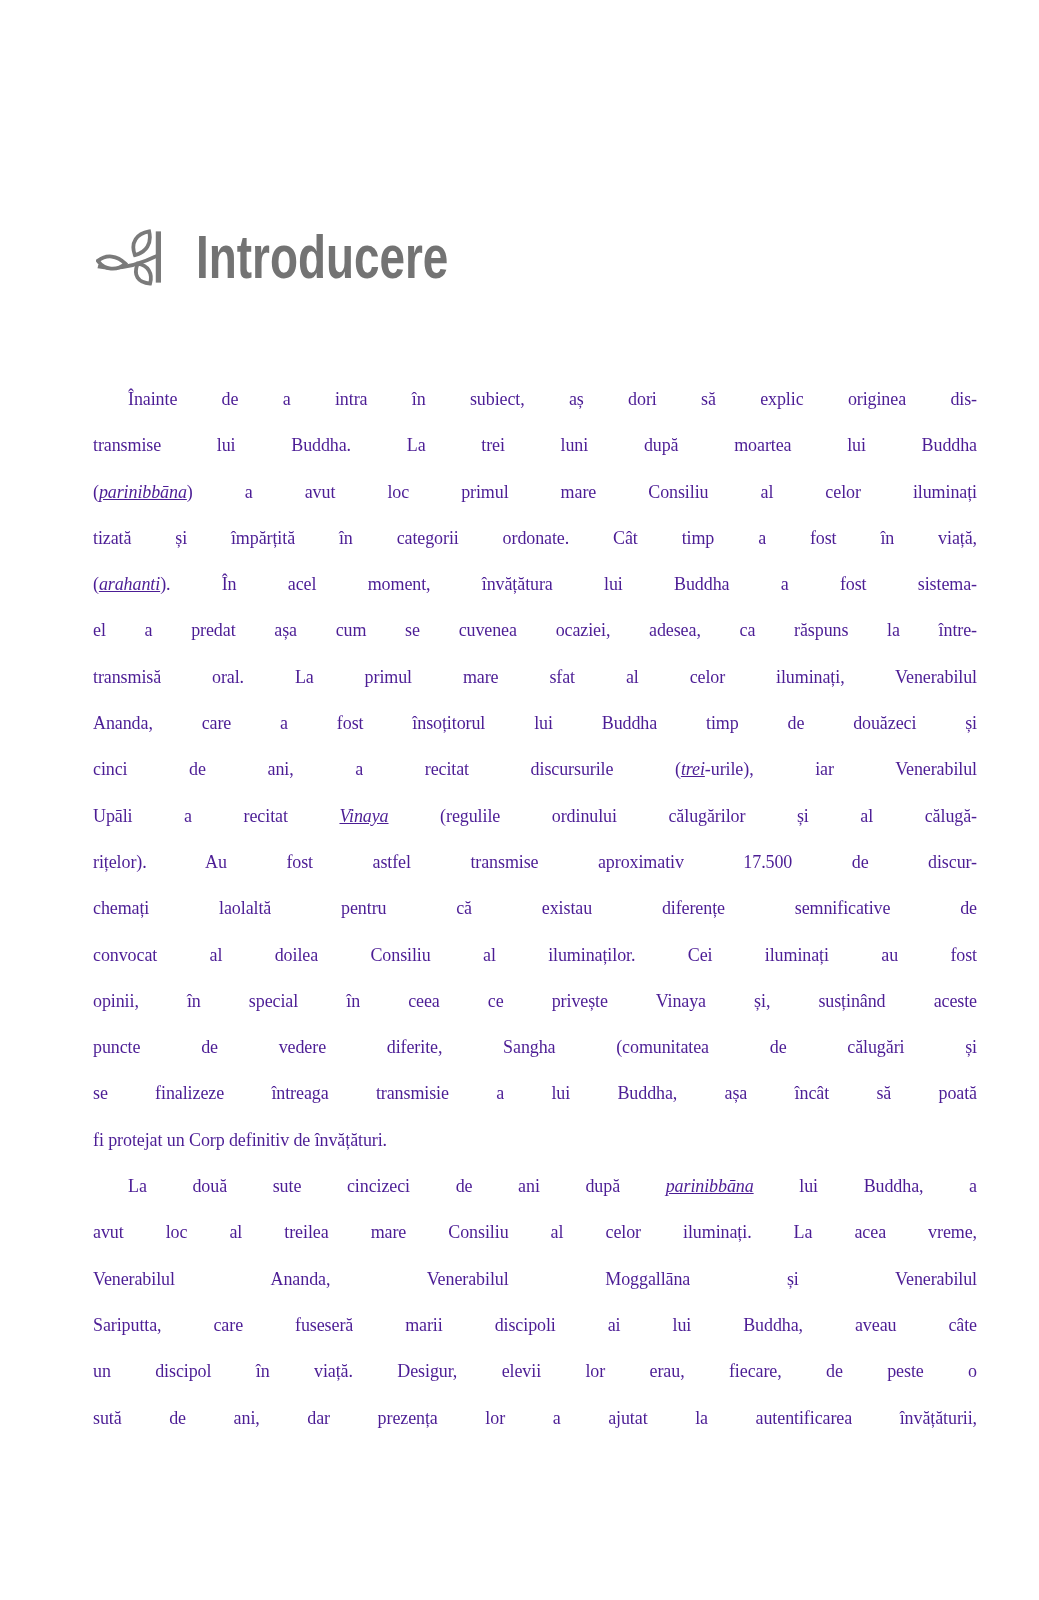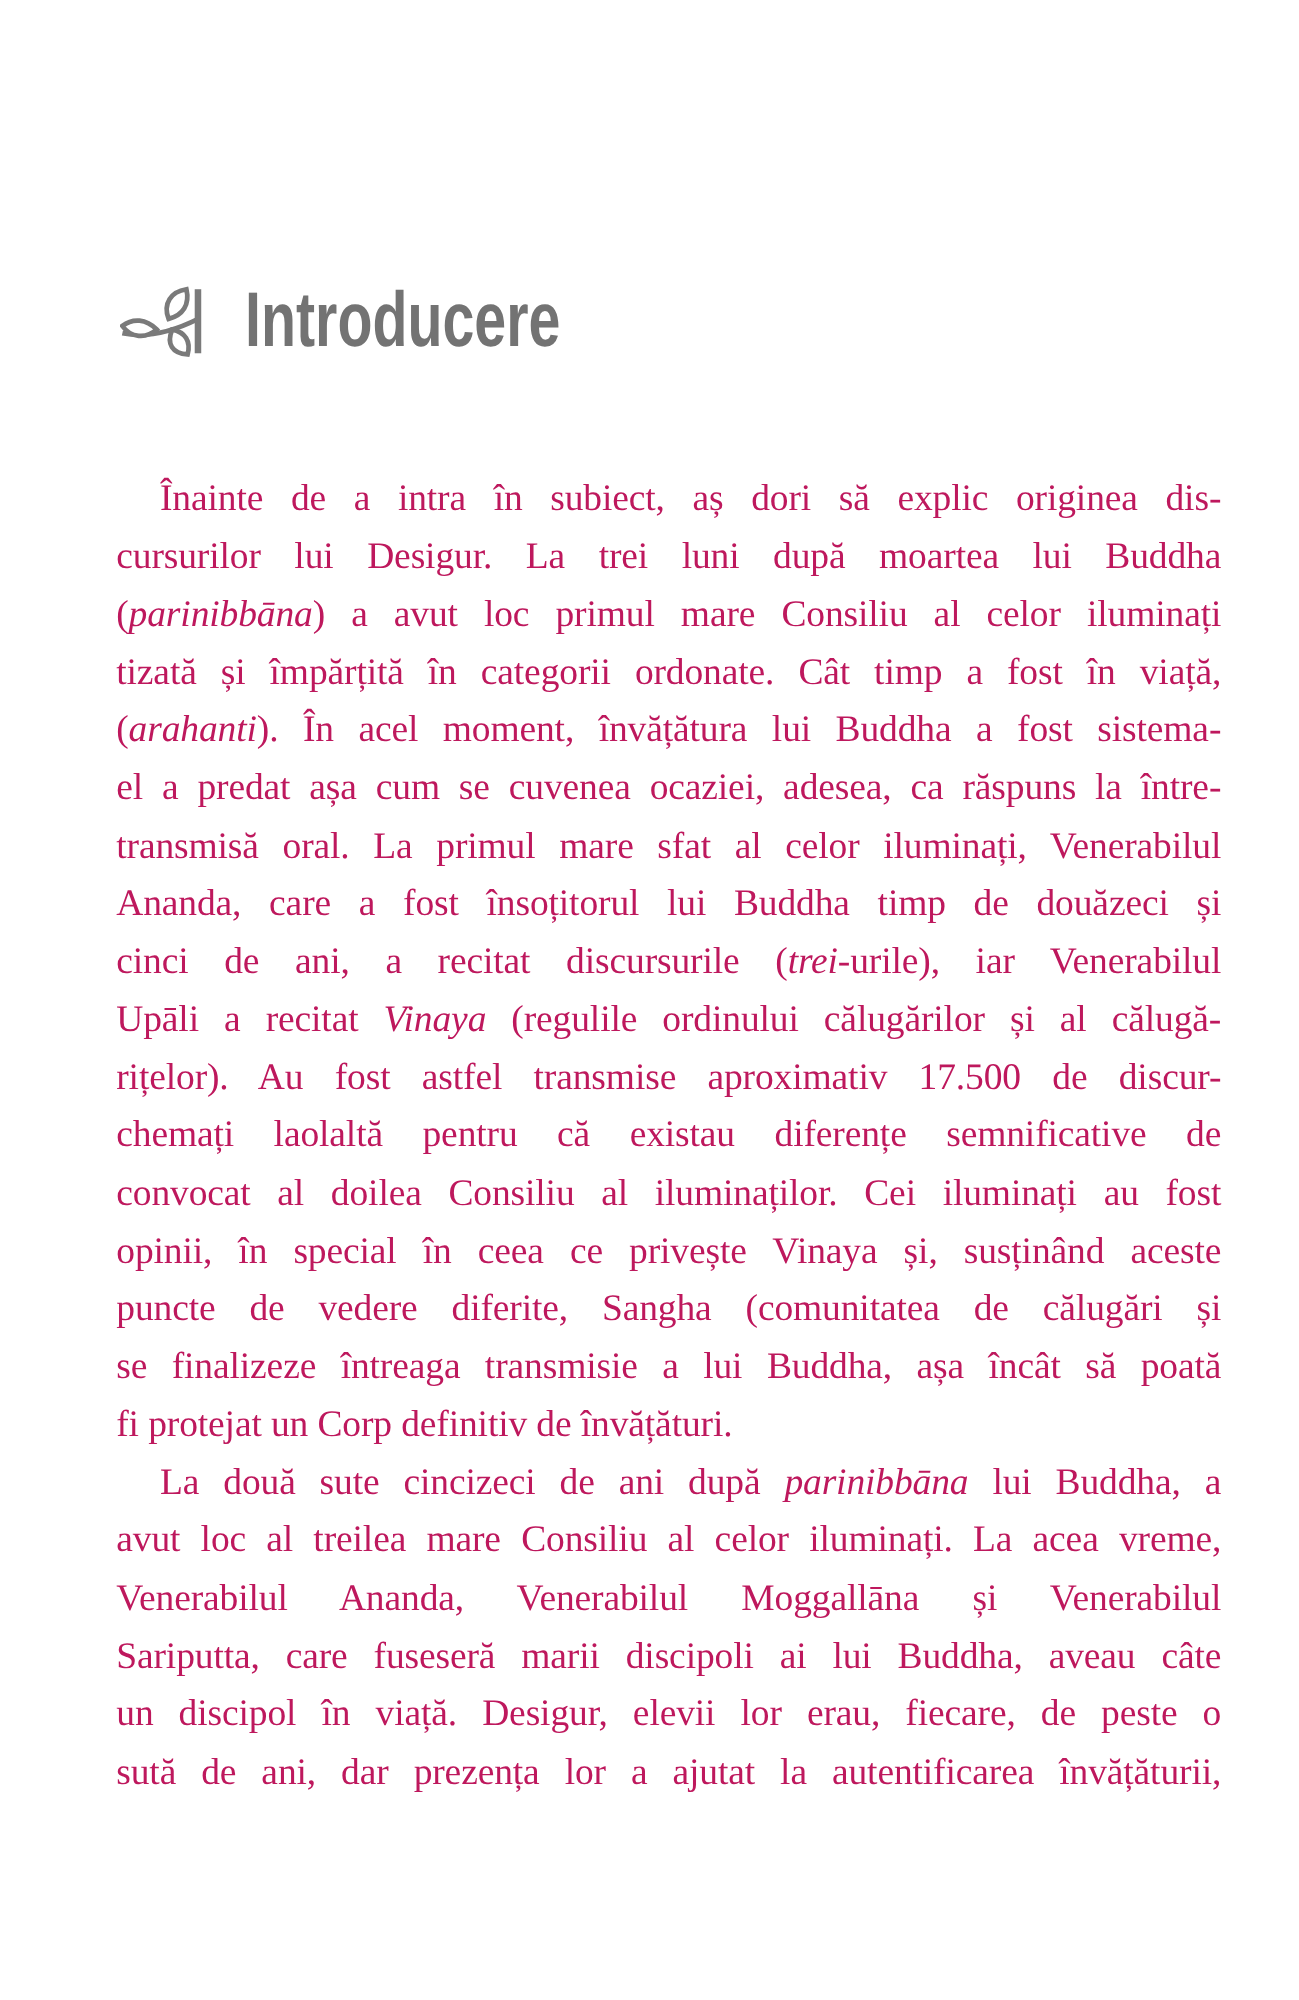--- a/index.html
+++ b/index.html
@@ -34,38 +34,39 @@
     letter-spacing: 0;
     transform: scaleX(0.74);
     transform-origin: left center;
     white-space: nowrap;
   }
   .text-column {
     position: absolute;
     left: 93px;
     top: 376px;
     width: 884px;
-    font-size: 30px;
+    font-size: 18px;
     line-height: 46.3px;
-    color: #be185d;
+    color: #4c1d95;
     letter-spacing: -0.1px;
   }
   .paragraph { margin: 0; }
   .line {
     text-align: justify;
     text-align-last: justify;
   }
   .line.last {
     text-align-last: left;
   }
   .line.indent {
     text-indent: 35px;
   }
   .line em {
     font-style: italic;
+    text-decoration: underline;
   }
 </style>
 </head>
 <body>
 
 <div class="page">
 
   <div class="chapter-header">
     <svg class="leaf-icon" viewBox="0 0 78 58" fill="none" xmlns="http://www.w3.org/2000/svg" aria-hidden="true">
 
@@ -78,21 +79,21 @@
       <path d="M31 36 C 22 27 11 26 2 33 C 9 43 22 44 31 36 Z" stroke="#7a7a7a" stroke-width="4" fill="#ffffff"></path>
 
       <path d="M44 36 C 39 48 44 56 57 57 C 60 46 55 38 44 36 Z" stroke="#7a7a7a" stroke-width="4" fill="#ffffff"></path>
     </svg>
     <h1 class="heading-text">Introducere</h1>
   </div>
 
   <div class="text-column">
       <div class="paragraph">
         <div class="line indent"><span>Înainte de a intra în subiect, aș dori să explic originea dis-</span></div>
-        <div class="line"><span>cursurilor lui Desigur. La trei luni după moartea lui Buddha</span></div>
+        <div class="line"><span>transmise lui Buddha. La trei luni după moartea lui Buddha</span></div>
         <div class="line"><span>(</span><em>parinibbāna</em><span>) a avut loc primul mare Consiliu al celor iluminați</span></div>
         <div class="line"><span>tizată și împărțită în categorii ordonate. Cât timp a fost în viață,</span></div>
         <div class="line"><span>(</span><em>arahanti</em><span>). În acel moment, învățătura lui Buddha a fost sistema-</span></div>
         <div class="line"><span>el a predat așa cum se cuvenea ocaziei, adesea, ca răspuns la între-</span></div>
         <div class="line"><span>transmisă oral. La primul mare sfat al celor iluminați, Venerabilul</span></div>
         <div class="line"><span>Ananda, care a fost însoțitorul lui Buddha timp de douăzeci și</span></div>
         <div class="line"><span>cinci de ani, a recitat discursurile (</span><em>trei</em><span>-urile), iar Venerabilul</span></div>
         <div class="line"><span>Upāli a recitat </span><em>Vinaya</em><span> (regulile ordinului călugărilor și al călugă-</span></div>
         <div class="line"><span>rițelor). Au fost astfel transmise aproximativ 17.500 de discur-</span></div>
         <div class="line"><span>chemați laolaltă pentru că existau diferențe semnificative de</span></div>

